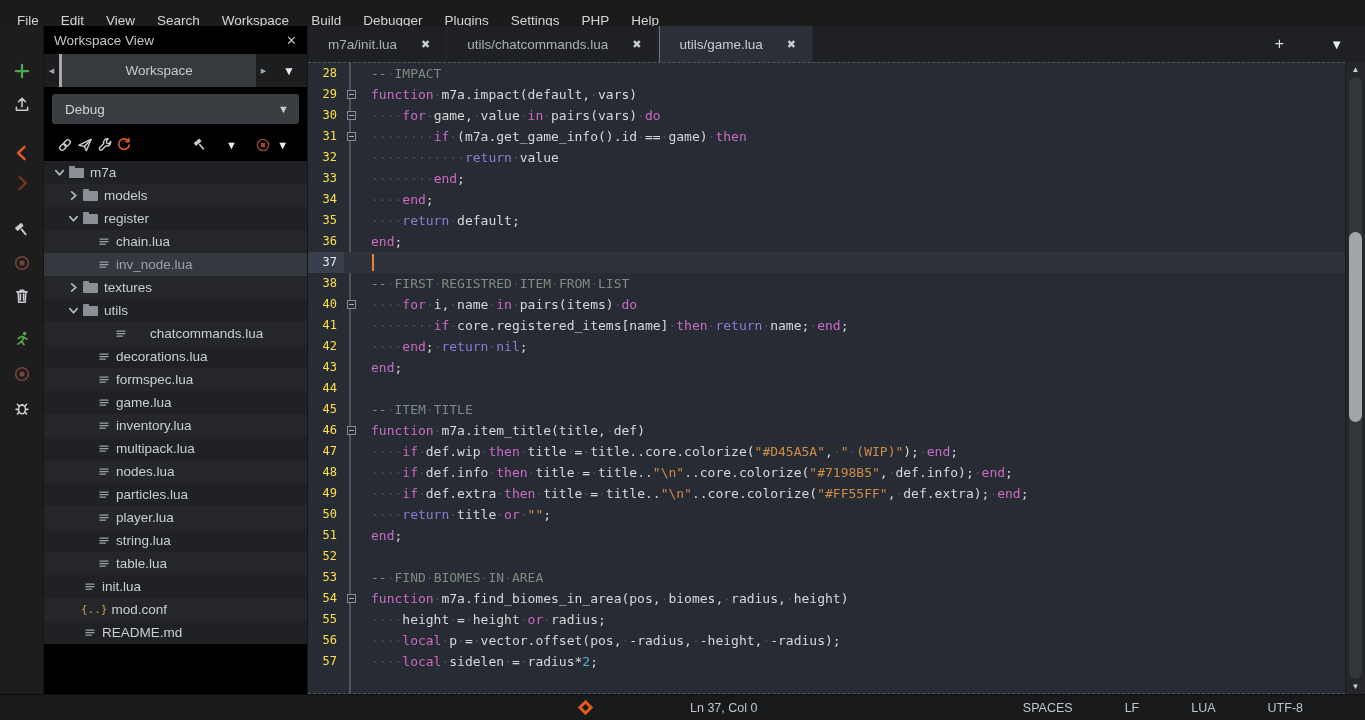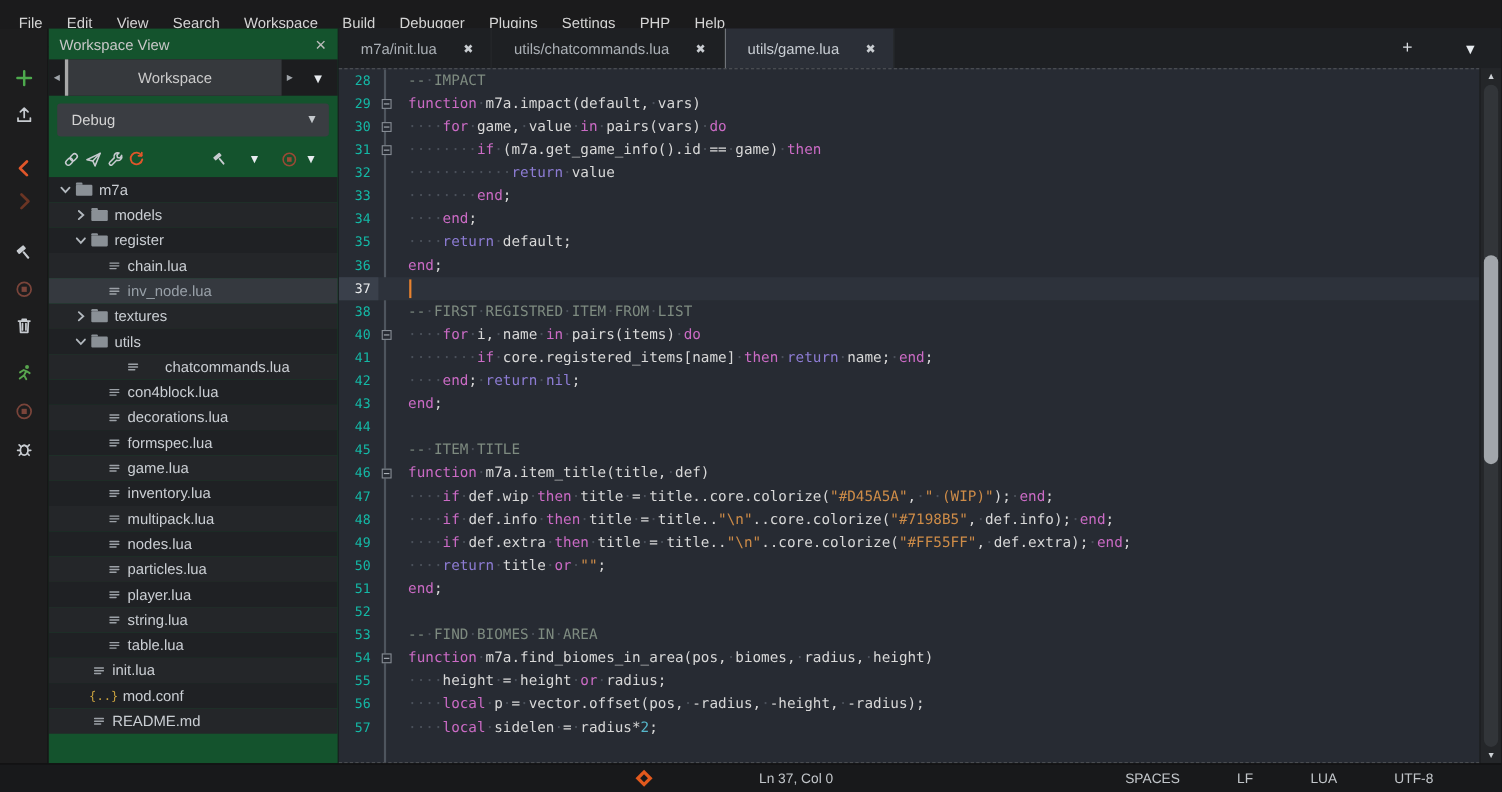--- a/index.html
+++ b/index.html
@@ -13,21 +13,21 @@
   .menu-item { padding:0 11px; font-size:13.5px; color:#D4D4D4; line-height:26px; cursor:default; }
 
   
   .main { position:absolute; top:26px; left:0; right:0; bottom:26px; display:flex; }
 
   
   .activity { width:44px; background:#1D1D1E; border-right:1px solid #141415; position:relative; flex:none; }
   .act-ic { position:absolute; left:0; right:0; display:flex; justify-content:center; }
 
   
-  .sidebar { width:264px; flex:none; background:#14532d; display:flex; flex-direction:column; border-right:1px solid #151516; }
+  .sidebar { width:264px; flex:none; background:#000000; display:flex; flex-direction:column; border-right:1px solid #151516; }
   .sb-head { height:28px; display:flex; align-items:center; padding:0 10px; font-size:13.5px; color:#C7C7C7; }
   .sb-head .close { margin-left:auto; color:#BDBDBD; font-size:13px; cursor:default; }
   .sb-nav { height:33px; background:#1C1D1F; position:relative; display:flex; align-items:stretch; }
   .sb-nav .arrow { width:16px; display:flex; align-items:center; justify-content:center; color:#9FA4A9; font-size:11px; }
   .sb-tab { width:208px; background:#36393D; border-left:3px solid #A9A9A9; color:#CBCBCB; font-size:13.5px;
             display:flex; align-items:center; justify-content:center; }
   .sb-nav .dd { margin-left:auto; width:38px; display:flex; align-items:center; justify-content:center; color:#E8ECF0; font-size:12px; }
   .combo { margin:7px 8px 5px 8px; height:30px; background:#3A3D42; border-radius:3px; display:flex; align-items:center;
            padding:0 10px 0 13px; font-size:13.5px; color:#D3D3D3; }
   .combo .dd { margin-left:auto; color:#C4C8CC; font-size:11px; }
@@ -61,21 +61,21 @@
   .tb-plus { font-size:16px; color:#D8DCE0; margin-right:46px; }
   .tb-dd { font-size:13px; color:#E8ECF0; }
 
   .edrow { flex:1; display:flex; min-height:0; }
   .editor { flex:1; position:relative; overflow:hidden; background:#272B33;
             border-top:1px dashed #55585C; border-bottom:1px dashed #55585C;
             font-family:"DejaVu Sans Mono", monospace; font-size:13px; }
   .editor::before { content:""; position:absolute; left:41px; top:0; bottom:0; width:2px; background:#4E555E; }
   .cline { height:21px; display:flex; position:relative; }
   .cline.cur { background:#2D323B; }
-  .lnum { width:36px; flex:none; text-align:right; padding-right:7px; color:#14b8a6; font-size:12px; line-height:21px; }
+  .lnum { width:36px; flex:none; text-align:right; padding-right:7px; color:#fde047; font-size:12px; line-height:21px; }
   .cline.cur .lnum { background:#3A404B; color:#E8EAEC; }
   .fcell { width:17px; flex:none; position:relative; }
   .fbox { position:absolute; left:3px; top:6px; width:9px; height:9px; background:#272B33; border:1px solid #878D95; z-index:2; }
   .fbox::after { content:""; position:absolute; left:1px; right:1px; top:3px; height:1px; background:#AAB0B7; }
   .ctext { padding-left:10px; white-space:pre; line-height:21px; color:#D8D8D8; }
   .tok-c { color:#7E8B80; } .tok-k { color:#CB6BC5; } .tok-r { color:#8D7CD4; }
   .tok-s { color:#CE8C48; } .tok-num { color:#56B7CB; } .tok-t { color:#D8D8D8; }
   .wsdot { color:#4A505A; font-style:normal; }
   .caret { position:absolute; left:64px; top:2px; width:2px; height:17px; background:#E8822F; }
 
@@ -311,29 +311,20 @@
             </span>
             <span>chatcommands.lua</span>
           </div>
           <div class="trow" style="padding-left: 36px;">
             <span class="chevsp"></span>
             <span class="file-ic">
               <svg width="12" height="12" viewBox="0 0 12 12">
                 <path d="M2 3.2h8M2 5.7h8M2 8.2h5.5" stroke="#9CA1A7" stroke-width="1.3" stroke-linecap="round"></path>
               </svg>
             </span>
-            <span>con4block.lua</span>
-          </div>
-          <div class="trow" style="padding-left: 36px;">
-            <span class="chevsp"></span>
-            <span class="file-ic">
-              <svg width="12" height="12" viewBox="0 0 12 12">
-                <path d="M2 3.2h8M2 5.7h8M2 8.2h5.5" stroke="#9CA1A7" stroke-width="1.3" stroke-linecap="round"></path>
-              </svg>
-            </span>
             <span>decorations.lua</span>
           </div>
           <div class="trow" style="padding-left: 36px;">
             <span class="chevsp"></span>
             <span class="file-ic">
               <svg width="12" height="12" viewBox="0 0 12 12">
                 <path d="M2 3.2h8M2 5.7h8M2 8.2h5.5" stroke="#9CA1A7" stroke-width="1.3" stroke-linecap="round"></path>
               </svg>
             </span>
             <span>formspec.lua</span>

